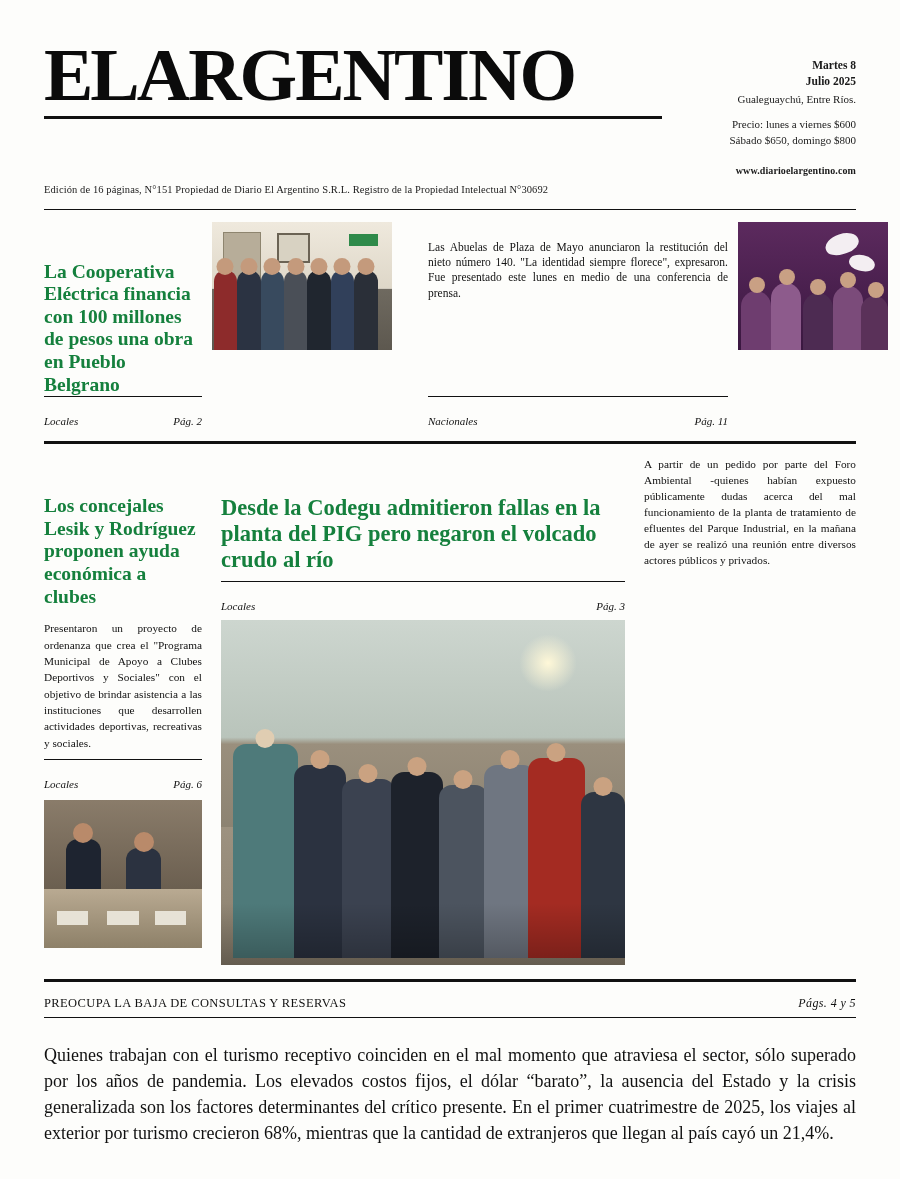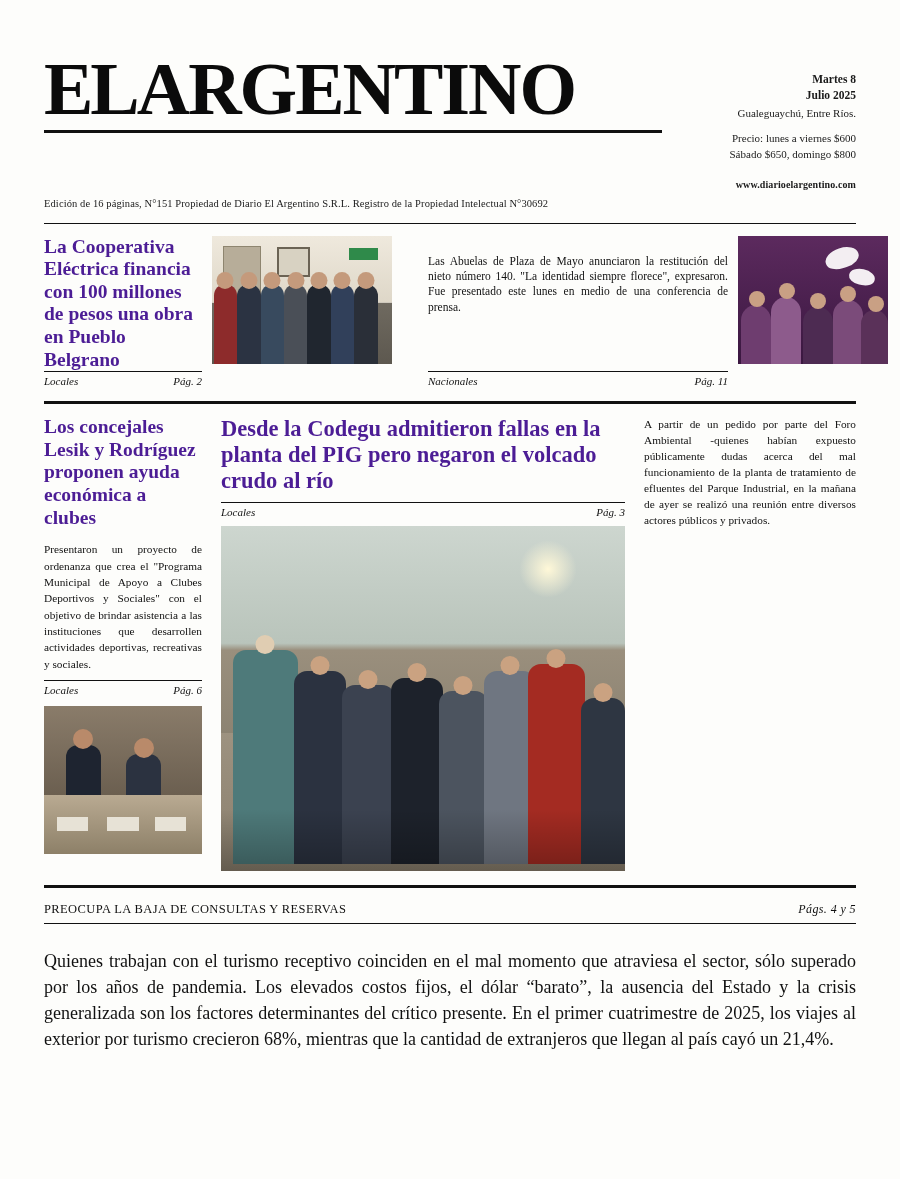--- a/index.html
+++ b/index.html
@@ -21,21 +21,21 @@
     background: #fdfdfb;
     box-sizing: border-box;
     padding: 0 44px;
   }
 
   
   .masthead {
     display: flex;
     align-items: flex-start;
     justify-content: space-between;
-    padding-top: 58px;
+    padding-top: 44px;
   }
   .logo {
     font-family: "Liberation Serif", serif;
     font-weight: bold;
     font-size: 74px;
     line-height: 0.95;
     letter-spacing: -2px;
     color: #0b0b0b;
     white-space: nowrap;
     position: relative;
@@ -109,21 +109,22 @@
     margin: 0 18px;
   }
   .story-text {
     display: flex;
     flex-direction: column;
     justify-content: flex-start;
   }
   .hl-serif-bold {
     font-family: "Liberation Serif", serif;
     font-weight: bold;
-    color: #4c1d95;
+    color: #15803d;
+    margin-top: 39px;
   }
   .band-left-head {
     font-size: 19.5px;
     line-height: 1.16;
     width: 158px;
   }
   .band-right-head {
     font-size: 15.5px;
     line-height: 1.2;
     width: 300px;
@@ -136,21 +137,21 @@
     text-align: justify;
   }
   .foot-line {
     display: flex;
     justify-content: space-between;
     align-items: flex-end;
     font-style: italic;
     font-size: 11px;
     border-top: 1px solid #111;
     margin-top: 8px;
-    padding-top: 3px;
+    padding-top: 18px;
   }
   .band-left-foot { width: 158px; margin-top: auto; }
   .band-right-foot { width: 300px; margin-top: auto; }
 
   .photo {
     background: #9aa3a8;
     position: relative;
     overflow: hidden;
   }
 

